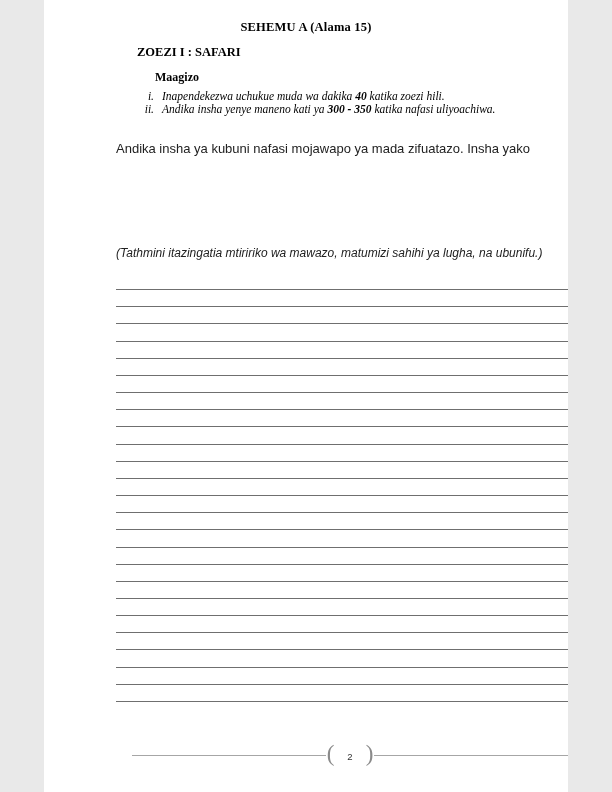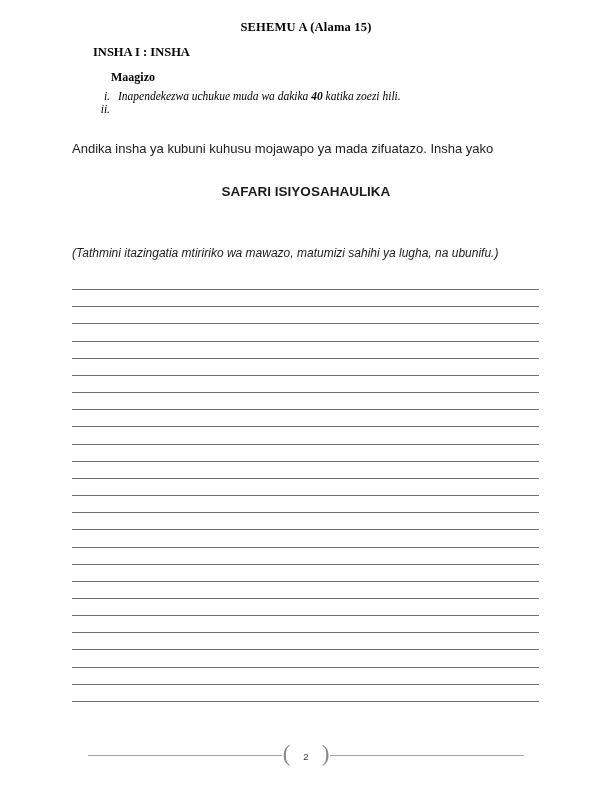--- a/index.html
+++ b/index.html
@@ -1,18 +1,18 @@
 <!DOCTYPE html>
 <html><head>
 <meta charset="utf-8">
 <style>
   html, body { margin: 0; padding: 0; background: #e9e9e9; }
   .page {
     position: relative;
-    width: 612px;
+    width: 524px;
     height: 792px;
     margin: 0 auto;
     background: #ffffff;
     overflow: hidden;
     font-family: "Liberation Serif", serif;
     color: #000;
   }
 
   
   .section-title {
@@ -129,39 +129,39 @@
     transform: translateY(0.5px);
   }
 </style>
 </head>
 <body>
 
 <div class="page">
 
   <div class="section-title">SEHEMU A (Alama 15)</div>
 
-  <div class="exercise-title">INSHA I : INSHA</div>
+  <div class="exercise-title">ZOEZI I : SAFARI</div>
 
   <div class="instructions-heading">Maagizo</div>
 
   <div class="instructions" id="instructions">
       <div class="inst-item">
         <span class="inst-num">i.</span>
         <span class="inst-text"><span>Inapendekezwa uchukue muda wa dakika </span><b>40</b><span> katika zoezi hili.</span></span>
       </div>
       <div class="inst-item">
         <span class="inst-num">ii.</span>
+        <span class="inst-text"><span>Andika insha yenye maneno kati ya </span><b>300 - 350</b><span> katika nafasi uliyoachiwa.</span></span>
       </div>
     </div>
 
   <p class="prompt">
-    <span>Andika insha ya kubuni kuhusu mojawapo ya mada zifuatazo. Insha yako</span><br>
+    <span>Andika insha ya kubuni nafasi mojawapo ya mada zifuatazo. Insha yako</span><br>
   </p>
 
-  <div class="essay-title">SAFARI ISIYOSAHAULIKA</div>
 
   <div class="note">(Tathmini itazingatia mtiririko wa mawazo, matumizi sahihi ya lugha, na ubunifu.)</div>
 
   <div class="writing-lines" id="writing-lines">
       <div class="wline" style="border-bottom-color: rgb(111, 111, 111);"></div>
       <div class="wline" style="border-bottom-color: rgb(111, 111, 111);"></div>
       <div class="wline" style="border-bottom-color: rgb(111, 111, 111);"></div>
       <div class="wline" style="border-bottom-color: rgb(111, 111, 111);"></div>
       <div class="wline" style="border-bottom-color: rgb(111, 111, 111);"></div>
       <div class="wline" style="border-bottom-color: rgb(111, 111, 111);"></div>

